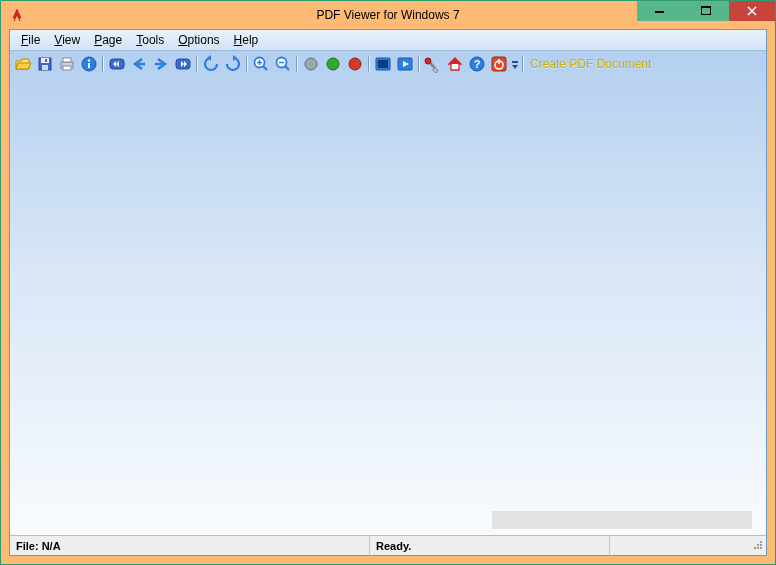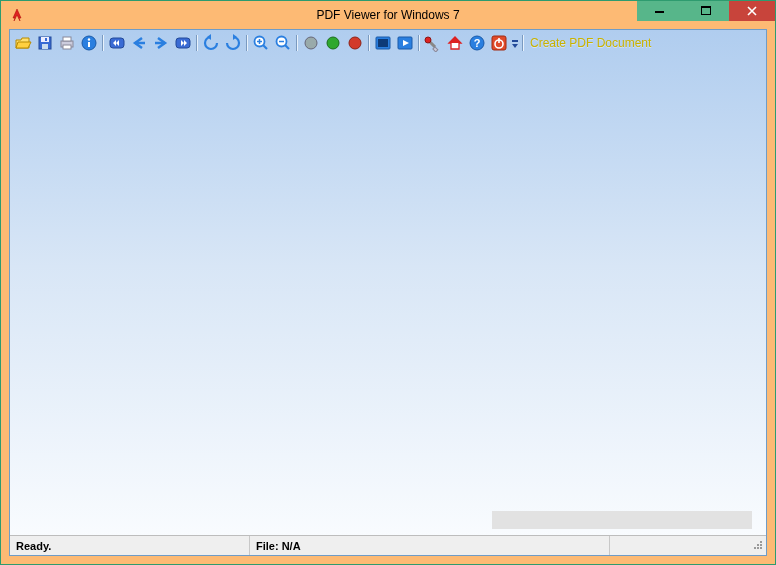--- a/index.html
+++ b/index.html
@@ -60,20 +60,28 @@
       <div class="title-btn title-close">
         <svg width="10" height="10">
             <path d="M1 1 L9 9 M9 1 L1 9" stroke="#fff" stroke-width="1.6"></path>
           </svg>
       </div>
     </div>
   </div>
 
   <div class="client">
 
+    <div class="menubar">
+      <div class="menu-item"><u>F</u>ile</div>
+      <div class="menu-item"><u>V</u>iew</div>
+      <div class="menu-item"><u>P</u>age</div>
+      <div class="menu-item"><u>T</u>ools</div>
+      <div class="menu-item"><u>O</u>ptions</div>
+      <div class="menu-item"><u>H</u>elp</div>
+    </div>
 
     <div class="toolbar">
       <div class="tbtn">
         <svg width="18" height="18" viewBox="0 0 18 18">
             <path d="M2 6 L7 6 L8 4 L15 4 L15 14 L2 14 Z" fill="#ffe070" stroke="#b88a00"></path>
             <path d="M4 8 L17 8 L14 14 L2 14 Z" fill="#ffd040" stroke="#b88a00"></path>
           </svg>
       </div>
       <div class="tbtn">
         <svg width="18" height="18" viewBox="0 0 18 18">
@@ -214,22 +222,22 @@
       </div>
       <div class="sep"></div>
       <span class="create-link">Create PDF Document</span>
     </div>
 
     <div class="content">
       <div class="gray-bar"></div>
     </div>
 
     <div class="statusbar">
+      <div class="status-cell second">File: N/A</div>
       <div class="status-cell first">Ready.</div>
-      <div class="status-cell second">File: N/A</div>
       <div class="status-cell third"></div>
       <div class="grip">
         <svg width="12" height="12">
             <g fill="#999">
               <rect x="8" y="2" width="2" height="2"></rect>
               <rect x="5" y="5" width="2" height="2"></rect>
               <rect x="8" y="5" width="2" height="2"></rect>
               <rect x="2" y="8" width="2" height="2"></rect>
               <rect x="5" y="8" width="2" height="2"></rect>
               <rect x="8" y="8" width="2" height="2"></rect>

